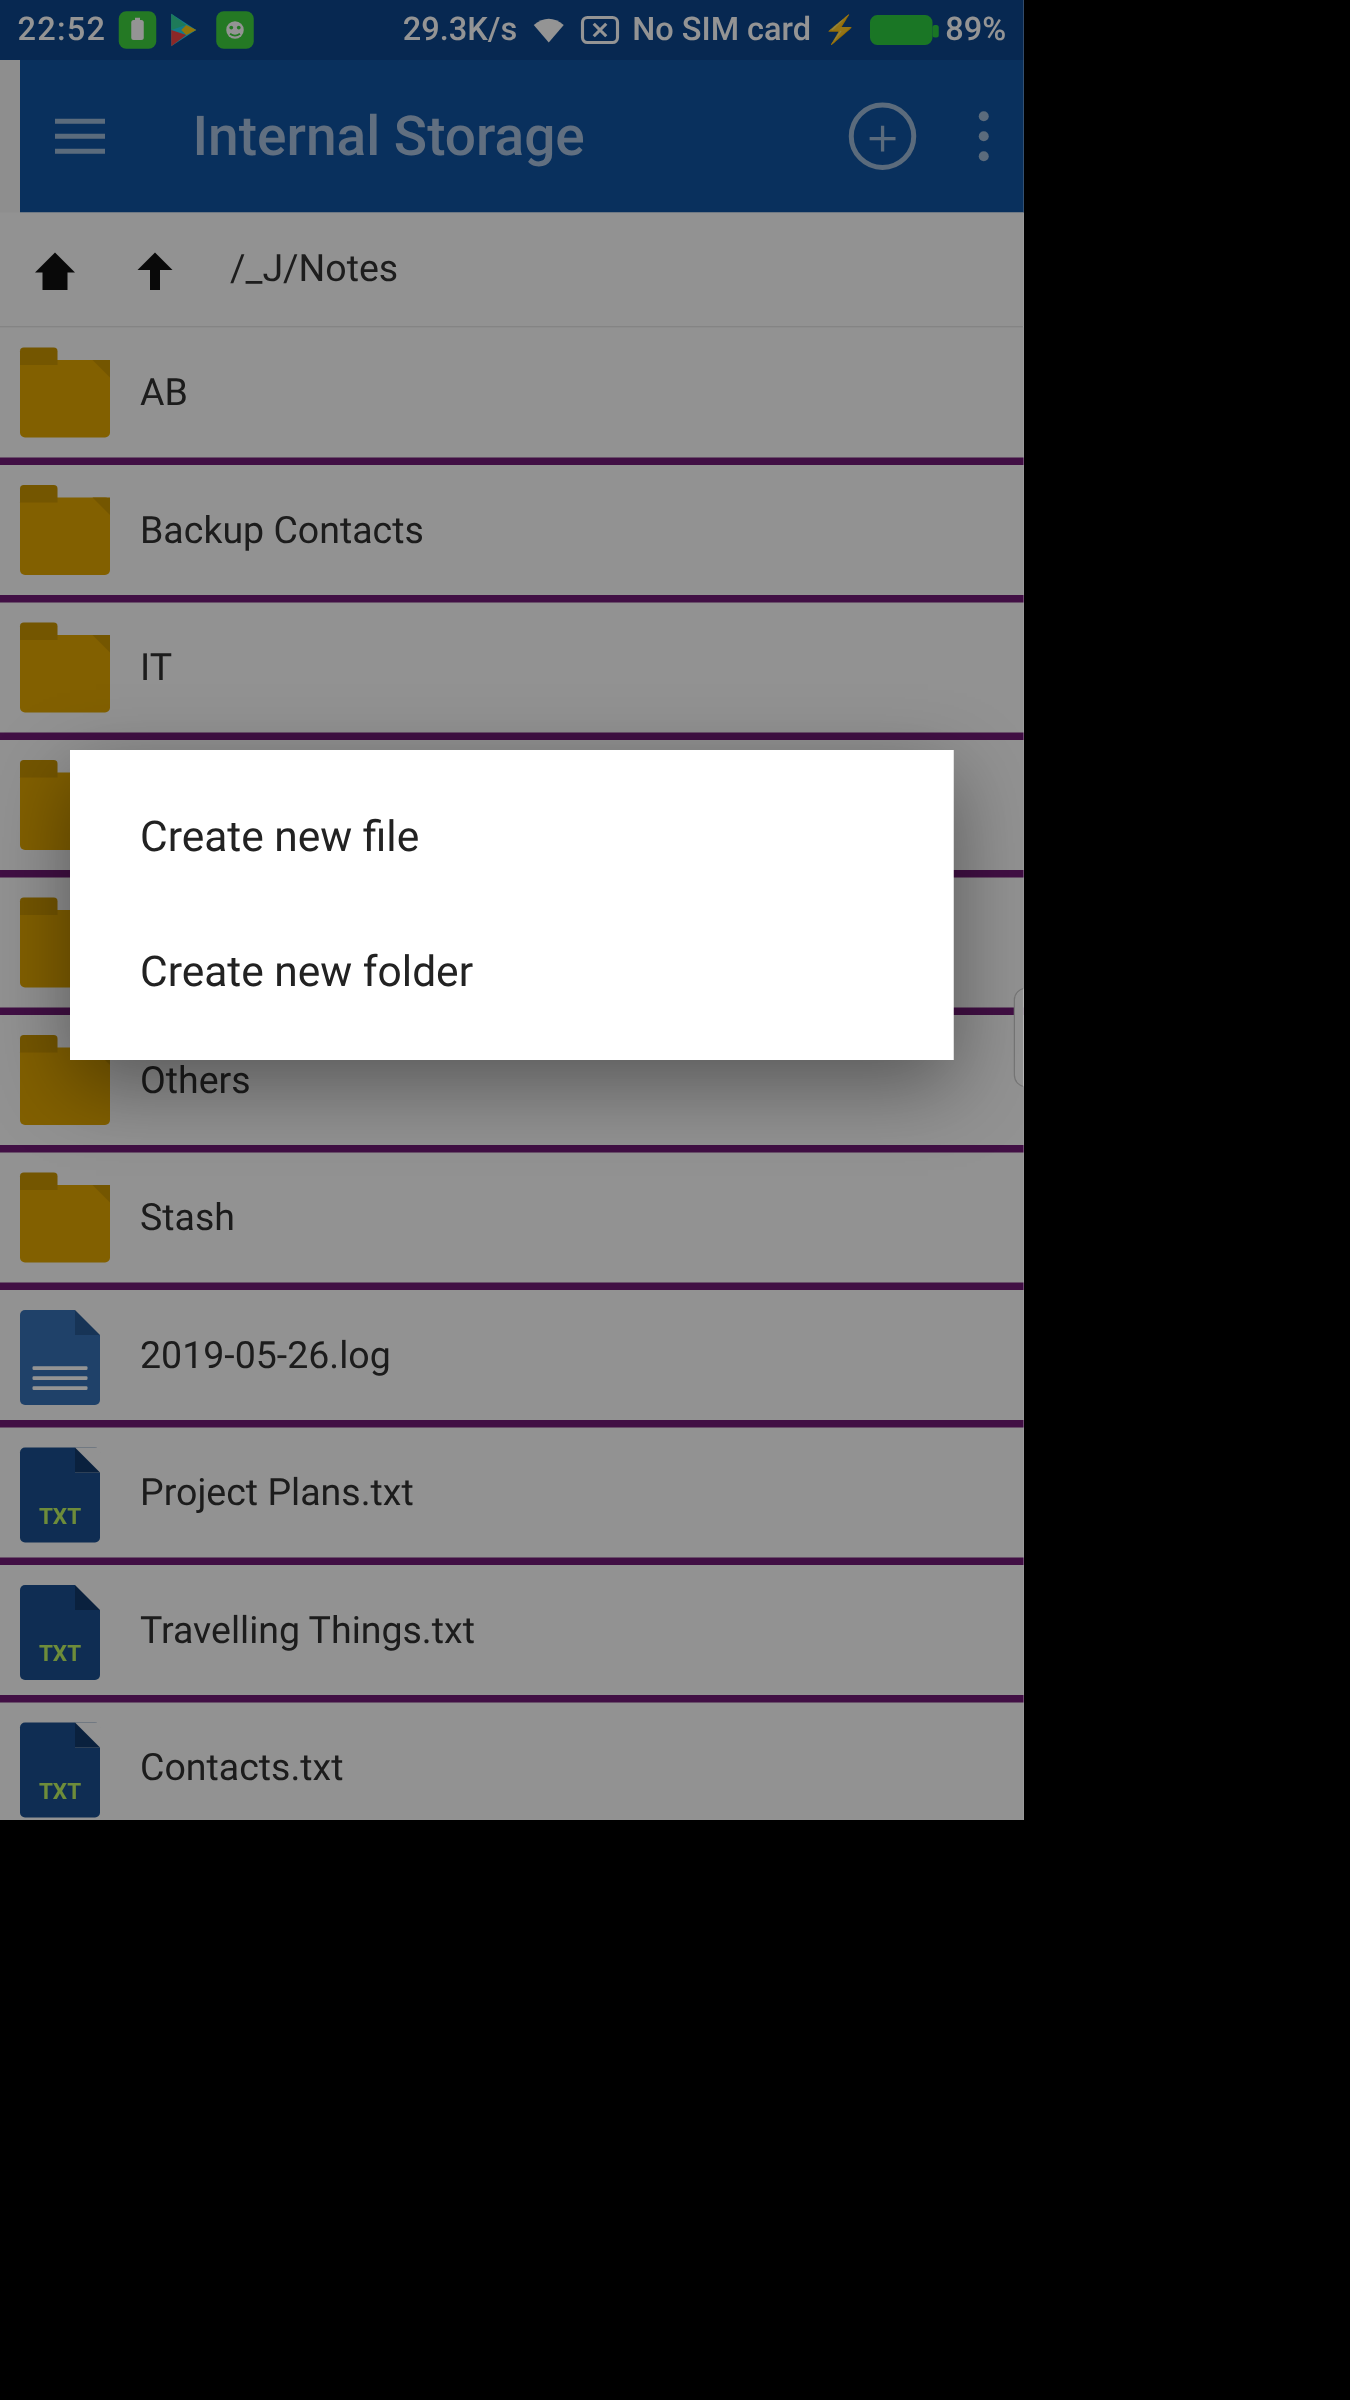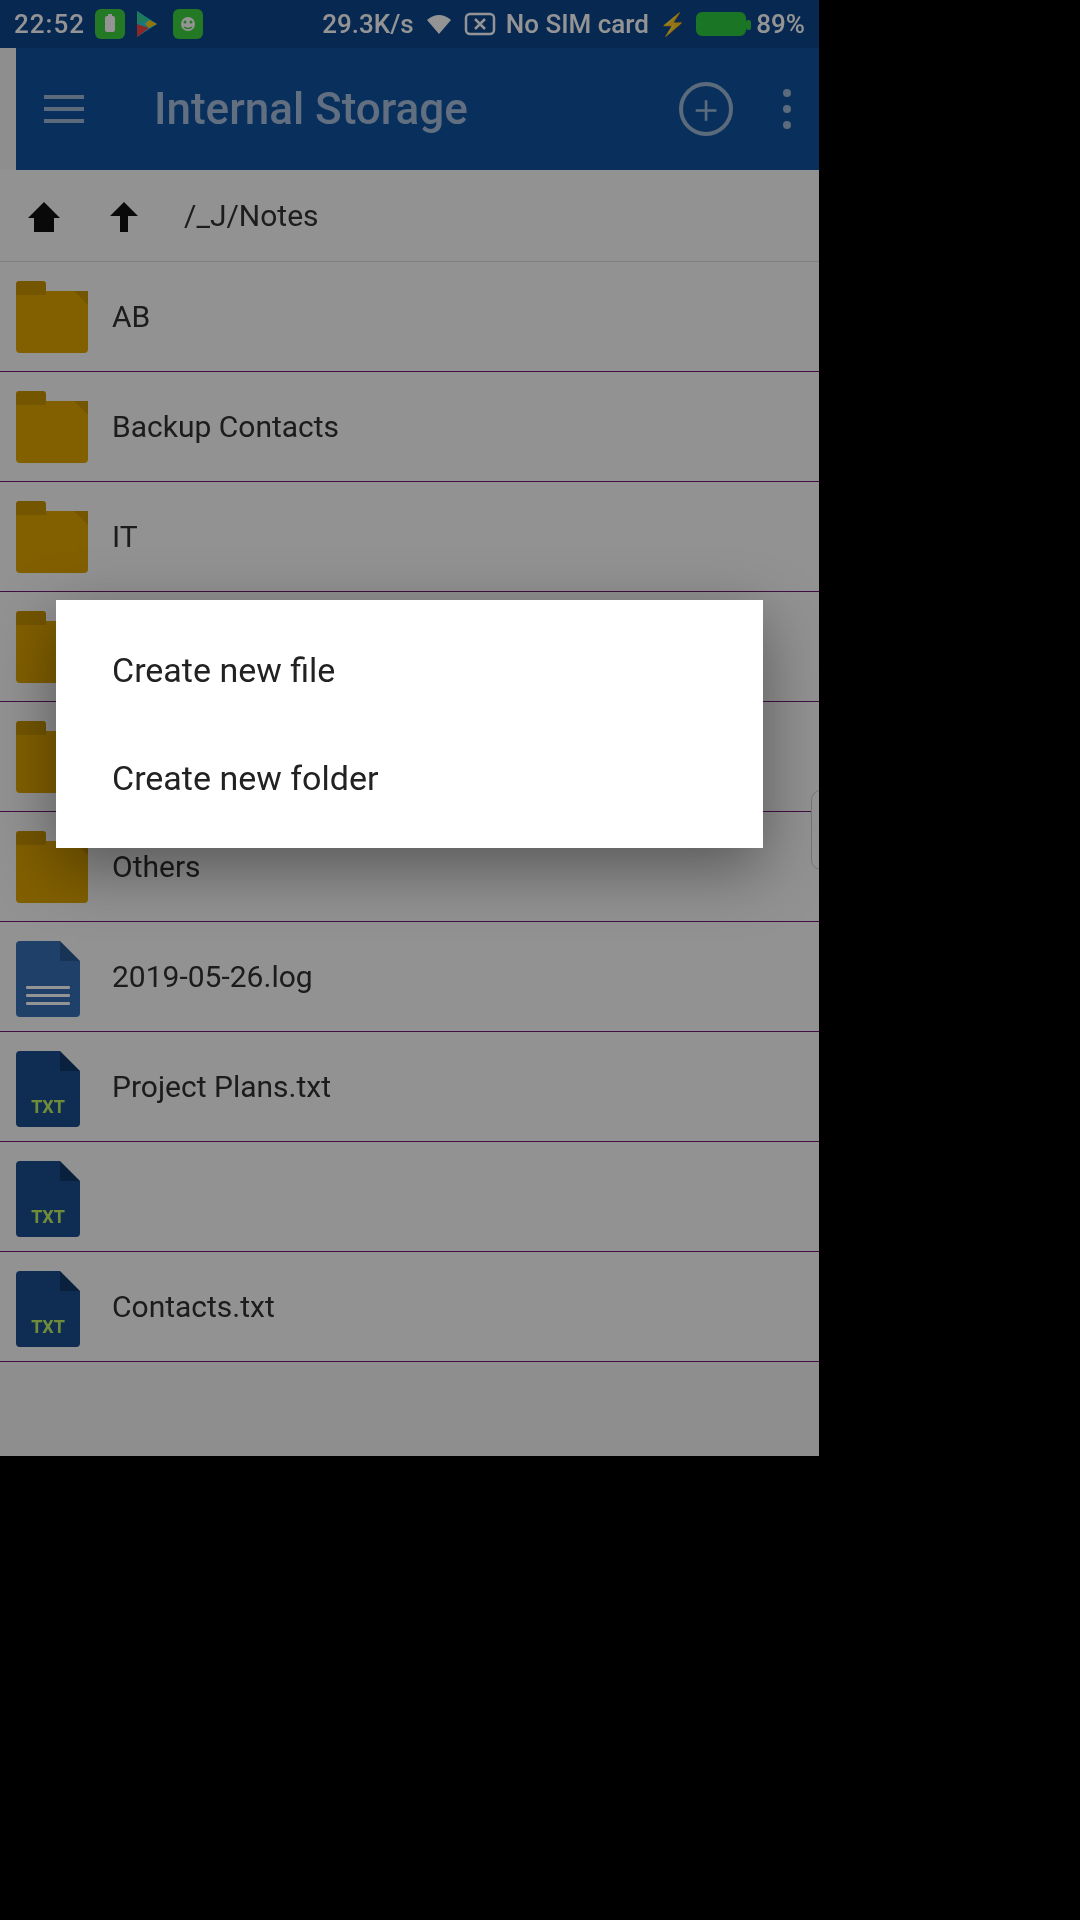--- a/index.html
+++ b/index.html
@@ -30,21 +30,21 @@
   .kebab { display: flex; flex-direction: column; gap: 8px; padding: 0 10px; }
   .kebab span { width: 8px; height: 8px; background: #9db8d6; border-radius: 50%; }
 
   
   .crumb-bar { position: relative; height: 92px; background: #fbfbfb; display: flex; align-items: center; padding: 11px 24px; gap: 40px; border-bottom: 1px solid #ddd; z-index: 1; }
   .crumb-path { color: #333; font-size: 30px; }
   .icon-btn svg { display: block; }
 
   
   .file-list { position: relative; background: #fbfbfb; z-index: 1; }
-  .file-row { display: flex; align-items: center; height: 110px; padding: 0 16px; border-bottom: 1px solid #701a75; }
+  .file-row { display: flex; align-items: center; height: 110px; padding: 0 16px; border-bottom: 6px solid #701a75; }
   .file-row .icon-slot { width: 72px; height: 72px; margin-right: 24px; position: relative; }
   .folder-icon { width: 72px; height: 62px; background: #e0a500; border-radius: 4px; position: absolute; bottom: 0; }
   .folder-icon::before { content: ""; position: absolute; top: -10px; left: 0; width: 30px; height: 14px; background: #c89400; border-radius: 3px 3px 0 0; }
   .folder-icon::after { content: ""; position: absolute; top: 0; right: 0; width: 0; height: 0; border-top: 14px solid #c89400; border-left: 14px solid transparent; }
   .doc-icon { width: 64px; height: 76px; background: #3671b6; border-radius: 4px; position: relative; }
   .doc-icon::after { content: ""; position: absolute; top: 0; right: 0; width: 0; height: 0; border-top: 20px solid #fbfbfb; border-left: 20px solid #285a94; }
   .doc-lines { position: absolute; bottom: 12px; left: 10px; right: 10px; }
   .doc-lines span { display: block; height: 3px; background: #fff; margin-top: 5px; border-radius: 1px; }
   .txt-icon { width: 64px; height: 76px; background: #1a4f8f; border-radius: 4px; position: relative; display: flex; align-items: flex-end; justify-content: center; padding-bottom: 10px; }
   .txt-icon::after { content: ""; position: absolute; top: 0; right: 0; width: 0; height: 0; border-top: 20px solid #fbfbfb; border-left: 20px solid #123a6b; }
@@ -170,20 +170,26 @@
       <div class="file-name"></div>
     </div>
     <div class="file-row">
       <div class="icon-slot">
           <div class="folder-icon"></div>
         </div>
       <div class="file-name">Others</div>
     </div>
     <div class="file-row">
       <div class="icon-slot">
+          <div class="folder-icon"></div>
+        </div>
+      <div class="file-name">Stash</div>
+    </div>
+    <div class="file-row">
+      <div class="icon-slot">
         <div class="doc-icon">
             <div class="doc-lines">
               <span></span>
               <span></span>
               <span></span>
             </div>
           </div>
       </div>
       <div class="file-name">2019-05-26.log</div>
     </div>
@@ -194,20 +200,21 @@
           </div>
       </div>
       <div class="file-name">Project Plans.txt</div>
     </div>
     <div class="file-row">
       <div class="icon-slot">
         <div class="txt-icon">
             <span class="txt-label">TXT</span>
           </div>
       </div>
+      <div class="file-name">Travelling Things.txt</div>
     </div>
     <div class="file-row">
       <div class="icon-slot">
         <div class="txt-icon">
             <span class="txt-label">TXT</span>
           </div>
       </div>
       <div class="file-name">Contacts.txt</div>
     </div>
   </div>

